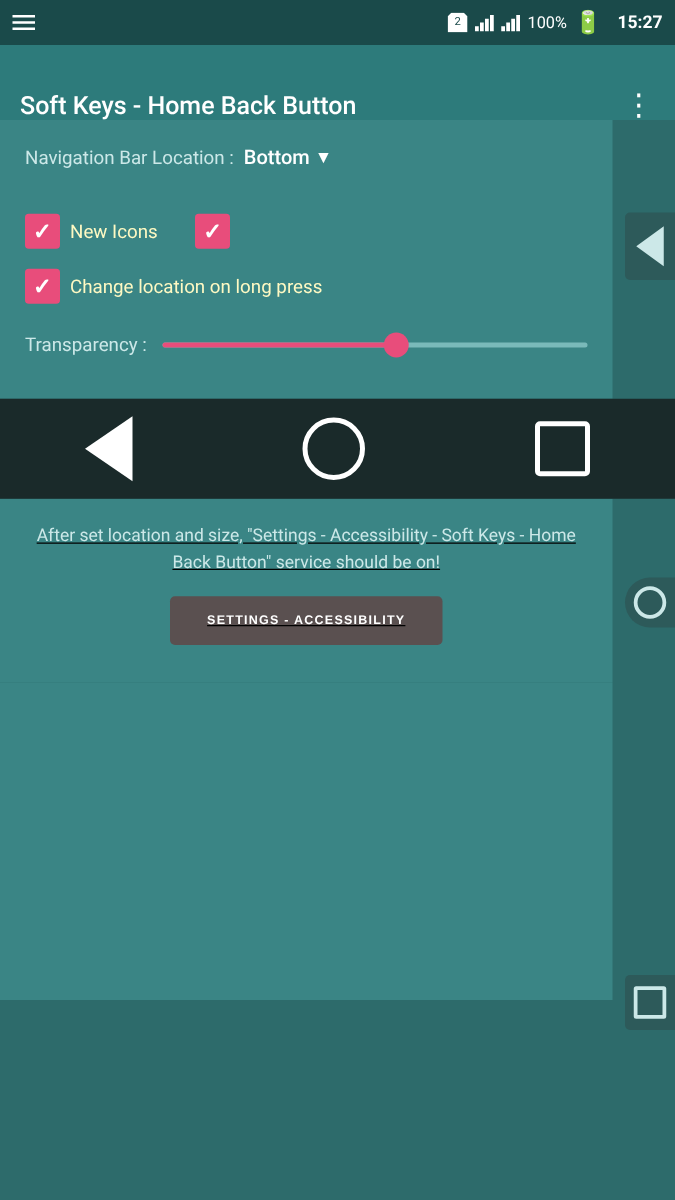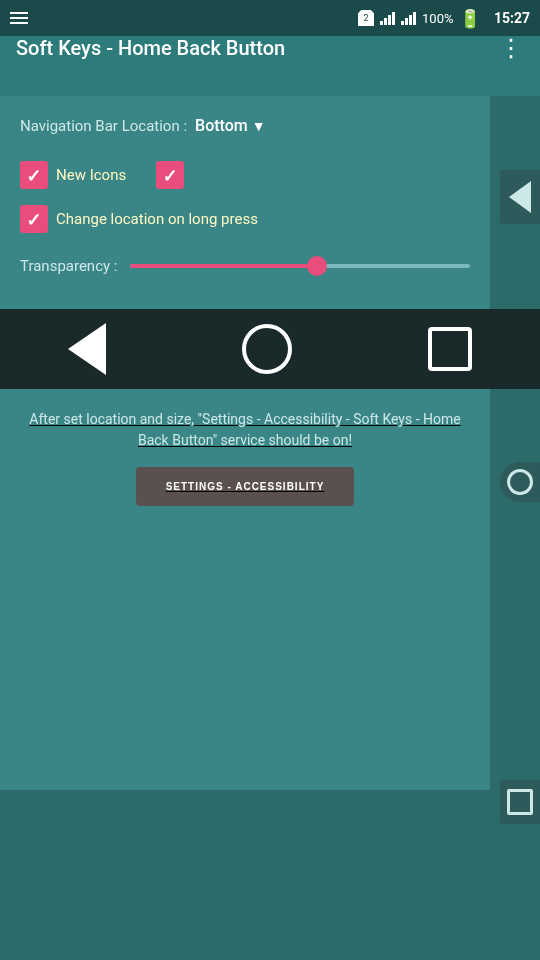--- a/index.html
+++ b/index.html
@@ -53,21 +53,21 @@
       font-size: 13px;
       text-align: right;
     }
 
     
     .header {
       width: 100%;
       height: 60px;
       background: #2d7b7b;
       display: flex;
-      align-items: flex-start;
+      align-items: flex-end;
       padding: 0 16px;
       position: relative;
     }
     .header-title {
       color: #fff;
       font-size: 20px;
       font-weight: 500;
       flex: 1;
     }
     .header-more {
@@ -83,21 +83,21 @@
       width: 490px;
       background: #3a8585;
       padding: 20px 20px;
       position: relative;
     }
 
     
     .nav-bar-row {
       display: flex;
       align-items: center;
-      margin-bottom: 26px;
+      margin-bottom: 36px;
       flex-wrap: wrap;
     }
     .nav-bar-label {
       color: #cce8e8;
       font-size: 15px;
       margin-right: 8px;
     }
     .nav-bar-select {
       display: flex;
       align-items: center;

